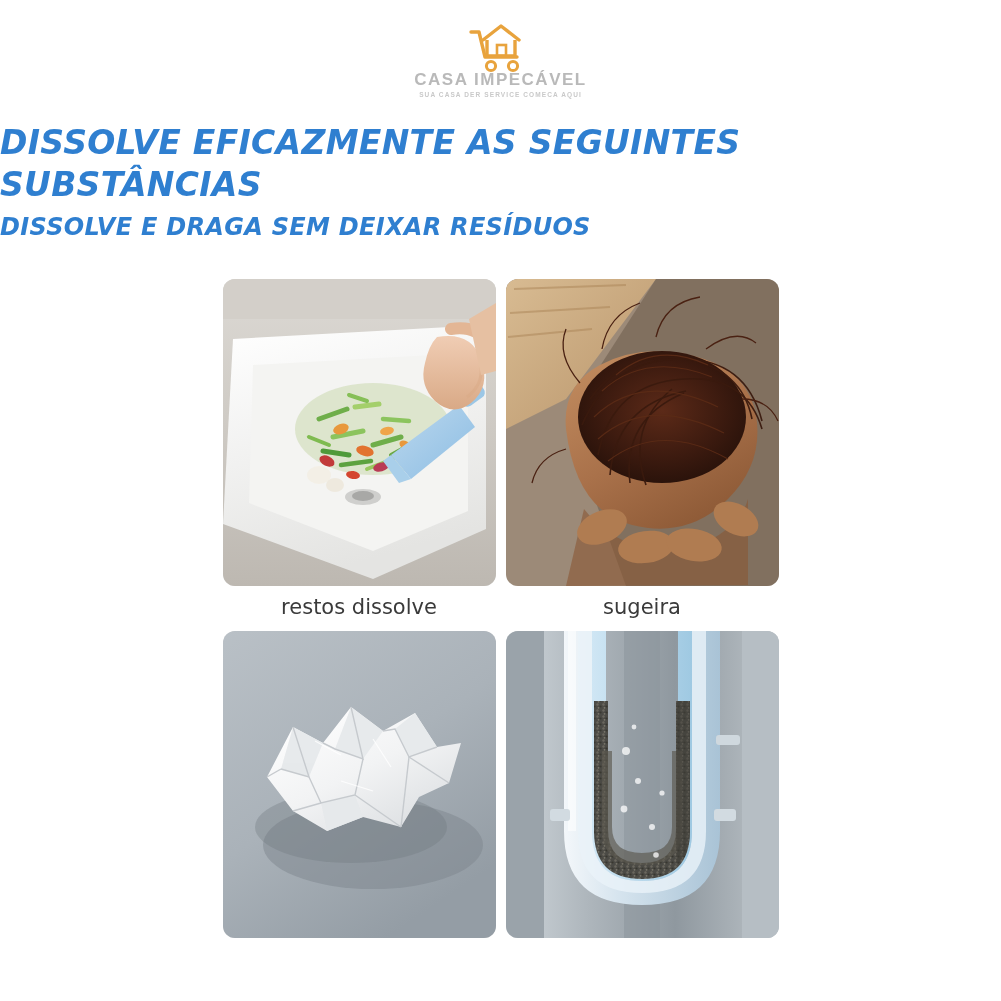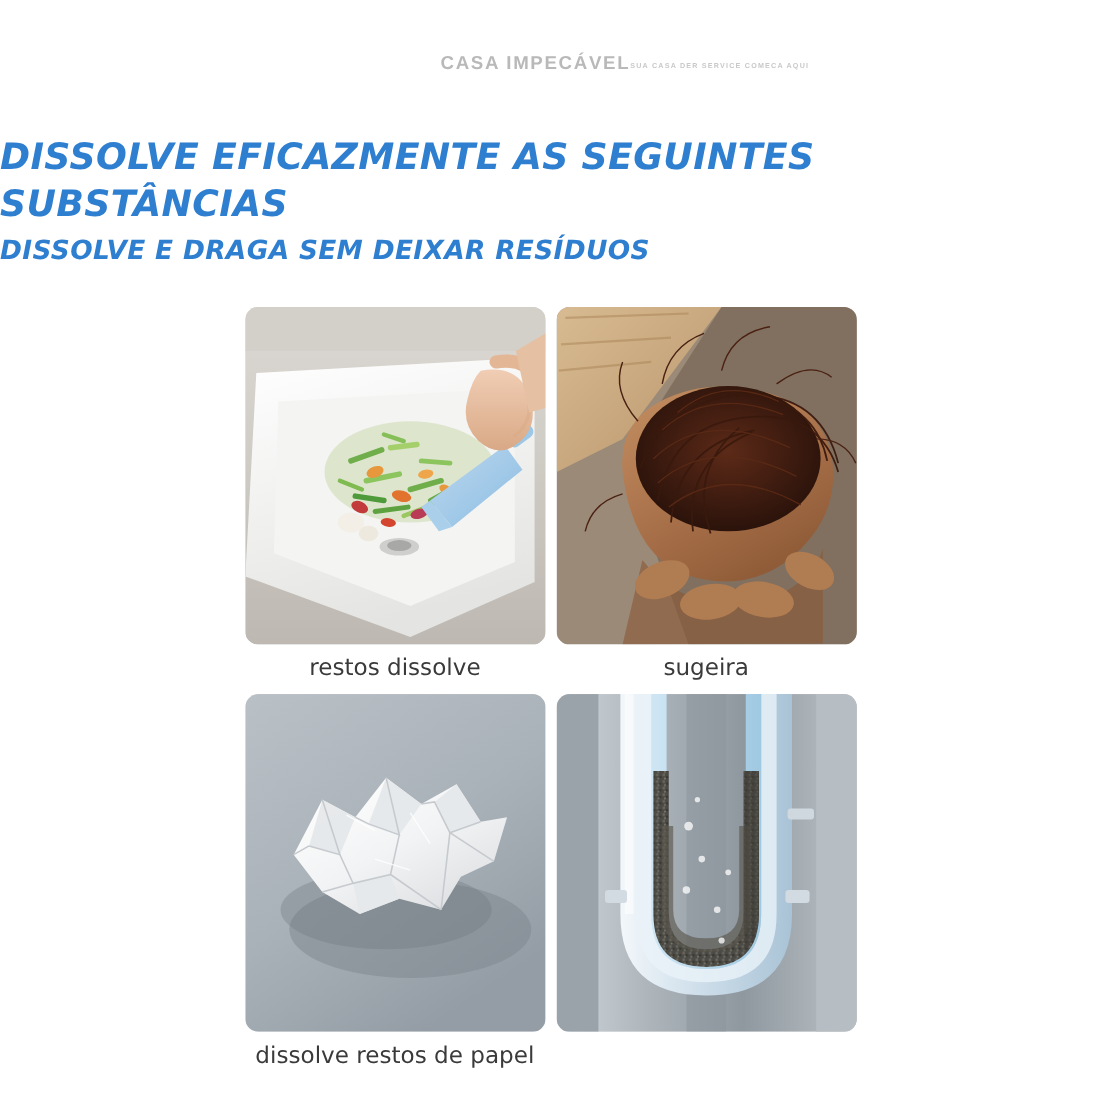--- a/index.html
+++ b/index.html
@@ -23,20 +23,21 @@
     align-items: center;
   }
 
   
   .logo-wrap {
     margin-top: 16px;
     width: 200px;
     height: 88px;
     position: relative;
     display: flex;
+    flex-direction: column;
     align-items: center;
     justify-content: flex-start;
   }
   .logo-mark {
     position: relative;
     width: 76px;
     height: 58px;
   }
   .logo-mark svg { display: block; }
   .logo-text {
@@ -329,21 +330,20 @@
             <path d="M44 146 L58 138"></path>
             <path d="M70 180 L98 172"></path>
           </g>
           <g stroke="#ffffff" stroke-width="1.2" fill="none" opacity="0.8">
             <path d="M92 110 L118 124"></path>
             <path d="M150 108 L168 136"></path>
             <path d="M118 150 L150 160"></path>
           </g>
         </svg>
       </div>
-      <div class="caption">dissolve restos de papel</div>
     </div>
 
     <div class="cell">
       <div class="photo">
         <svg viewBox="0 0 273 307" xmlns="http://www.w3.org/2000/svg">
           <defs>
             <linearGradient id="wallg" x1="0" y1="0" x2="1" y2="0">
               <stop offset="0" stop-color="#cfd6db"></stop>
               <stop offset="0.3" stop-color="#aeb6bc"></stop>
               <stop offset="0.62" stop-color="#8f989f"></stop>

